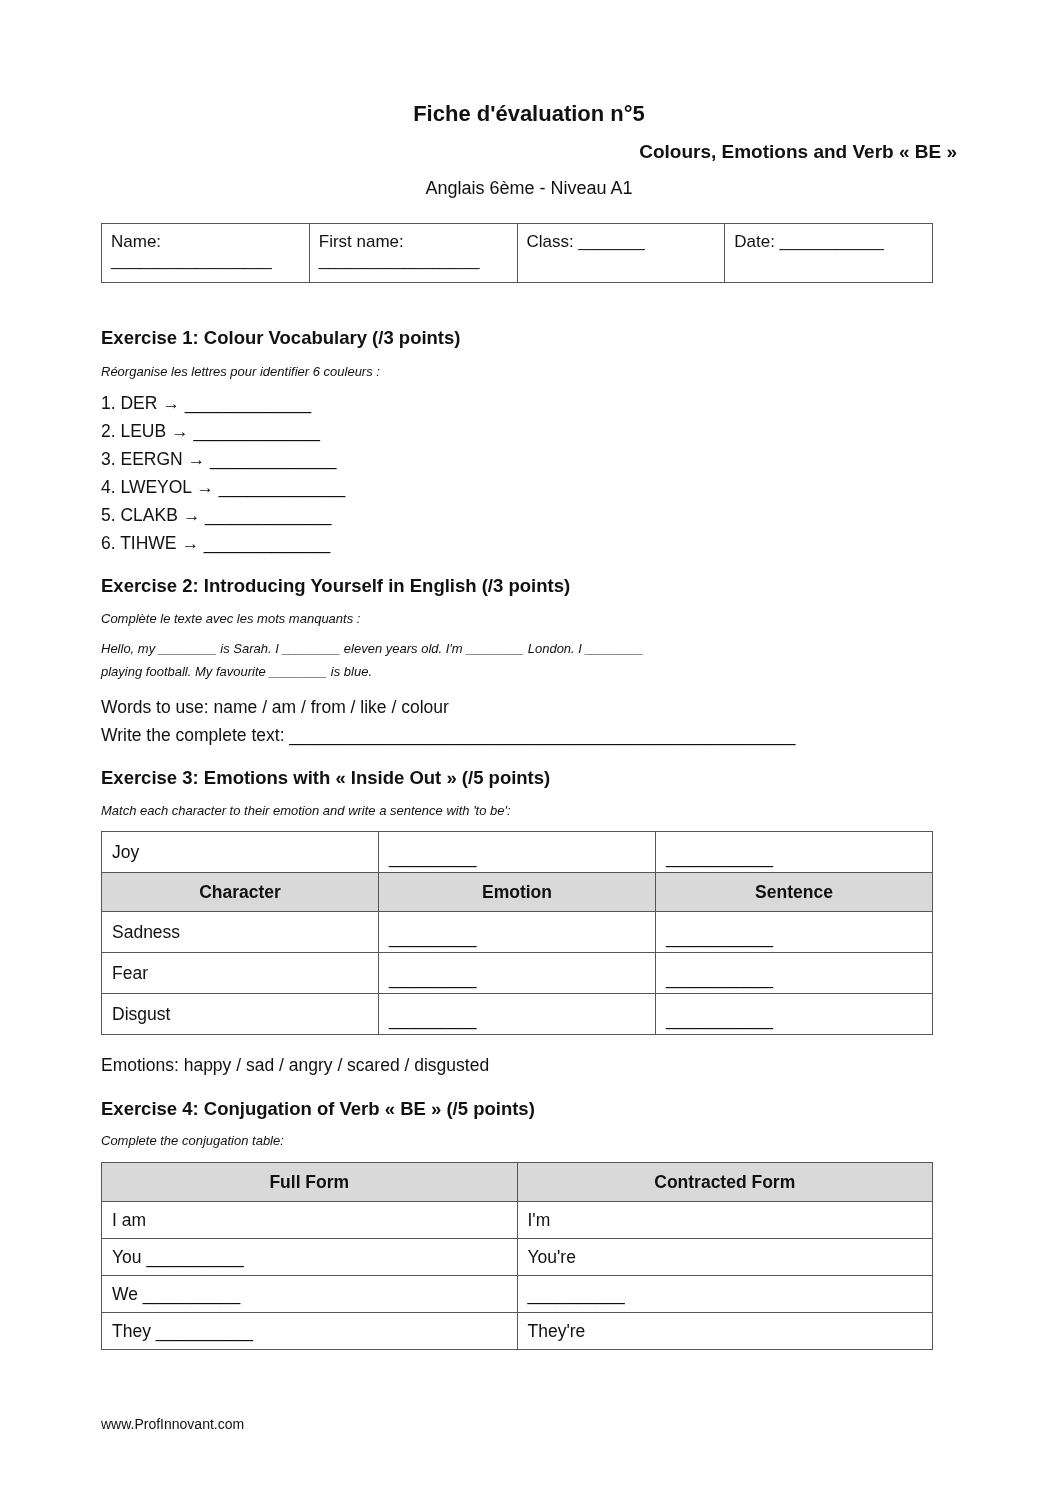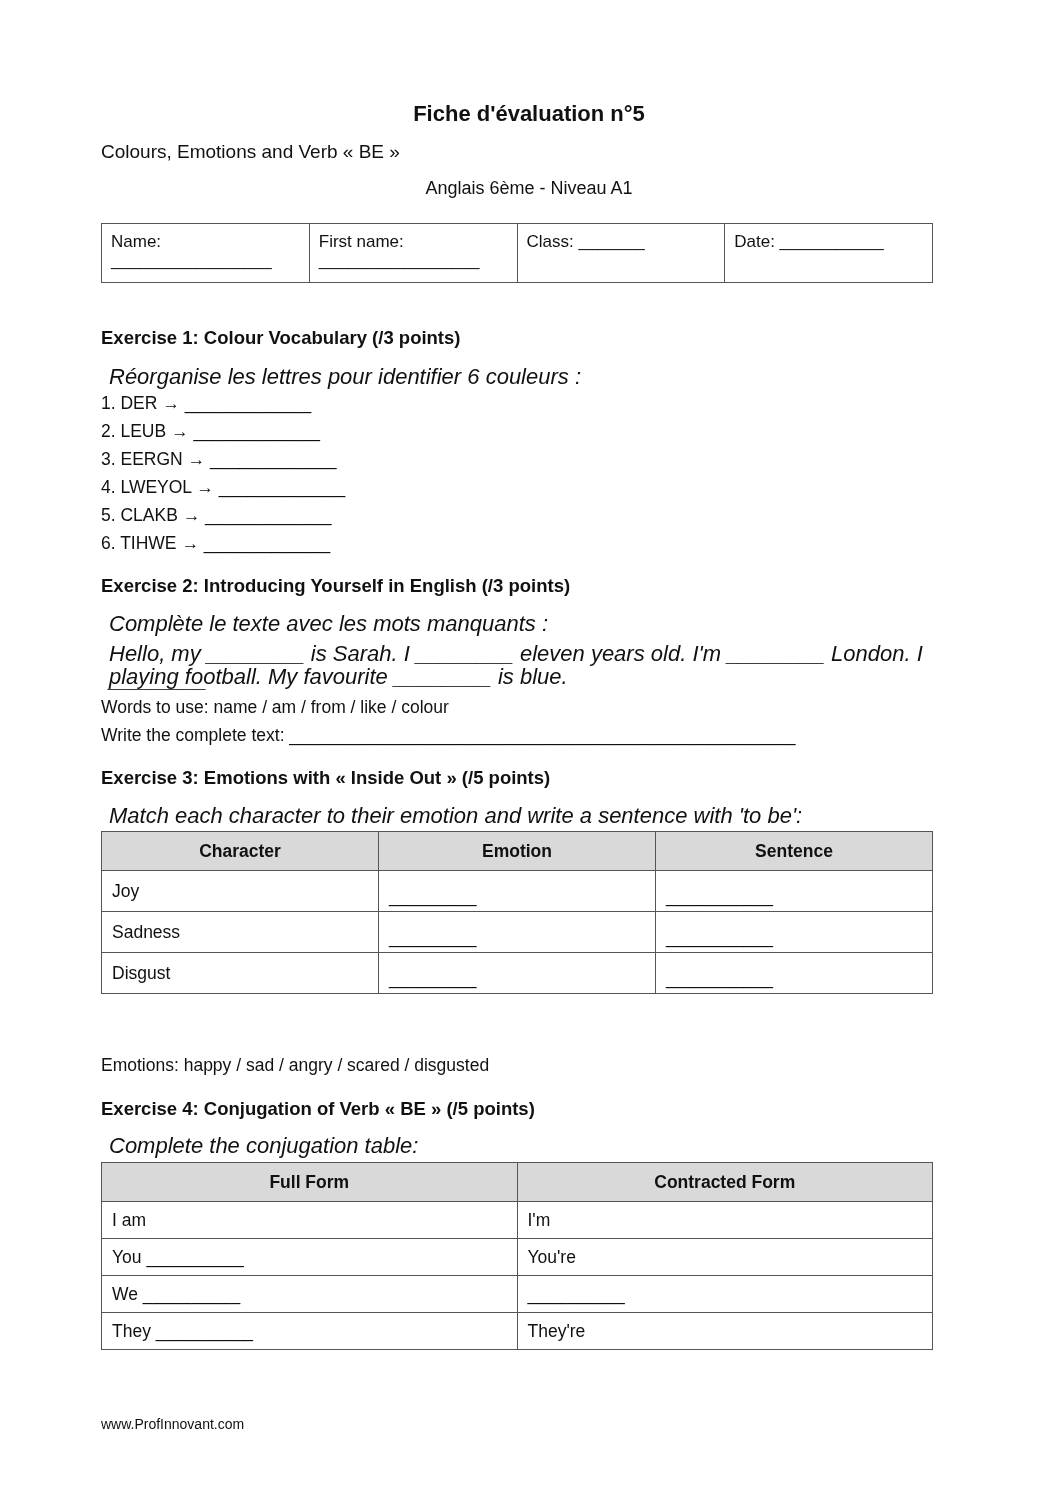--- a/index.html
+++ b/index.html
@@ -2,29 +2,29 @@
 <html><head>
   <meta charset="utf-8">
   <style>
     html, body { margin: 0; padding: 0; background: #ffffff; }
     body {
       width: 1058px; height: 1497px; position: relative; overflow: hidden;
       font-family: "Liberation Sans", sans-serif; color: #111111;
     }
     .page { position: absolute; left: 101px; top: 0; width: 832px; }
     .title { position: absolute; top: 101px; left: 0; width: 856px; text-align: center; font-weight: bold; font-size: 22px; }
-    .subtitle { position: absolute; top: 141px; left: 0; width: 856px; text-align: left; font-weight: normal; font-size: 19px; }
+    .subtitle { position: absolute; top: 141px; left: 0; width: 856px; text-align: right; font-weight: bold; font-size: 19px; }
     .level { position: absolute; top: 178px; left: 0; width: 856px; text-align: center; font-size: 18px; }
 
     table { border-collapse: collapse; }
     .info-table { position: absolute; top: 223px; left: 0; width: 832px; height: 60px; }
     .info-table td { border: 1px solid #555; vertical-align: top; padding: 8px 9px 4px 9px; font-size: 17px; line-height: 19px; width: 25%; }
 
     .ex-title { position: absolute; left: 0; font-weight: bold; font-size: 18.5px; }
-    .instr { position: absolute; left: 8px; font-style: italic; font-size: 22px; }
+    .instr { position: absolute; left: 0; font-style: italic; font-size: 13px; }
     .line { position: absolute; left: 0; font-size: 17.5px; white-space: nowrap; }
 
     .grid { position: absolute; left: 0; width: 832px; font-size: 17.5px; }
     .grid th { background: #d9d9d9; font-weight: bold; border: 1px solid #555; height: 36px; text-align: center; }
     .grid td { border: 1px solid #555; height: 36px; padding: 0 10px; }
     .grid td.blank { vertical-align: bottom; padding-bottom: 4px; }
 
     .footer { position: absolute; left: 0; top: 1416px; font-size: 14px; }
   </style>
 </head>
@@ -60,31 +60,36 @@
   <div class="instr" style="top:641px">Hello, my ________ is Sarah. I ________ eleven years old. I'm ________ London. I ________</div>
   <div class="instr" style="top:664px">playing football. My favourite ________ is blue.</div>
   <div class="line" style="top:697px">Words to use: name / am / from / like / colour</div>
   <div class="line" style="top:725px">Write the complete text: ____________________________________________________</div>
 
   <div class="ex-title" style="top:767px">Exercise 3: Emotions with « Inside Out » (/5 points)</div>
   <div class="instr" style="top:803px">Match each character to their emotion and write a sentence with 'to be':</div>
   <table class="grid" style="top:831px">
     <tbody>
         <tr>
+      <td>Joy</td>
+      <td class="blank">_________</td>
+      <td class="blank">___________</td>
+    </tr>
+    <tr>
       <th style="width:33.3%">Character</th>
       <th style="width:33.3%">Emotion</th>
       <th style="width:33.3%">Sentence</th>
     </tr>
     <tr>
-      <td>Joy</td>
+      <td>Sadness</td>
       <td class="blank">_________</td>
       <td class="blank">___________</td>
     </tr>
     <tr>
-      <td>Sadness</td>
+      <td>Fear</td>
       <td class="blank">_________</td>
       <td class="blank">___________</td>
     </tr>
     <tr>
       <td>Disgust</td>
       <td class="blank">_________</td>
       <td class="blank">___________</td>
     </tr>
   </tbody>
     </table>

